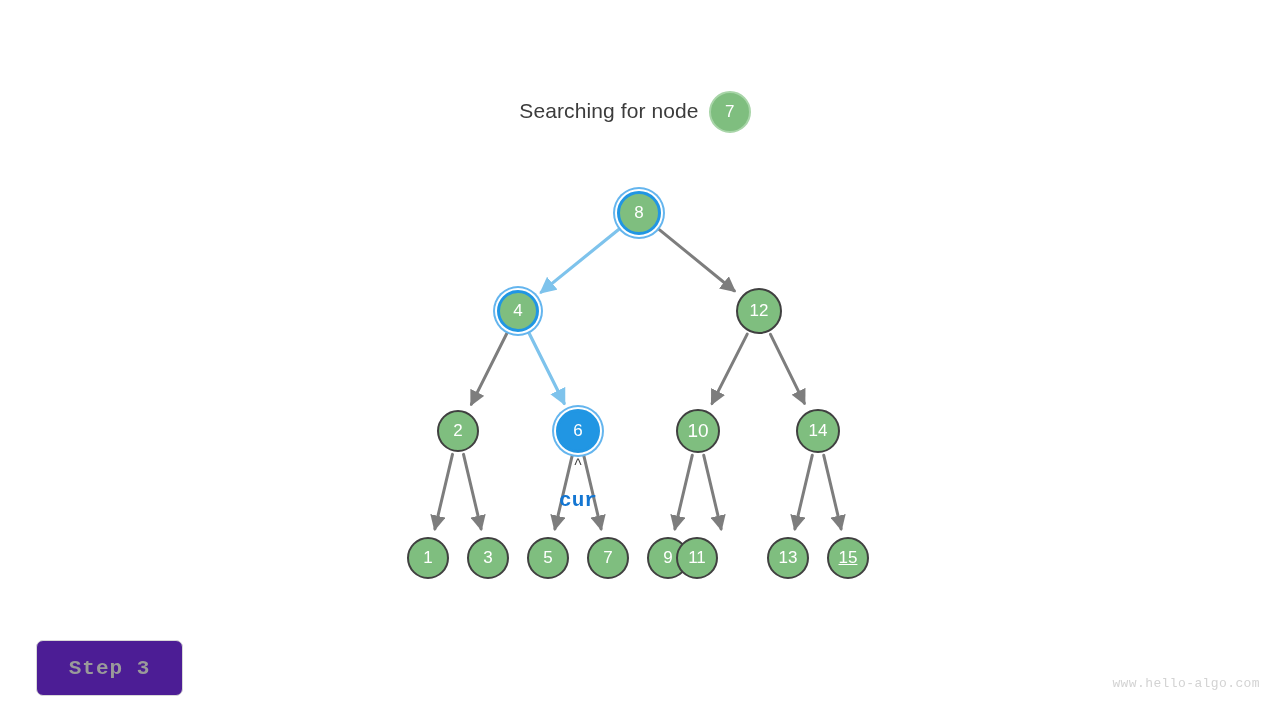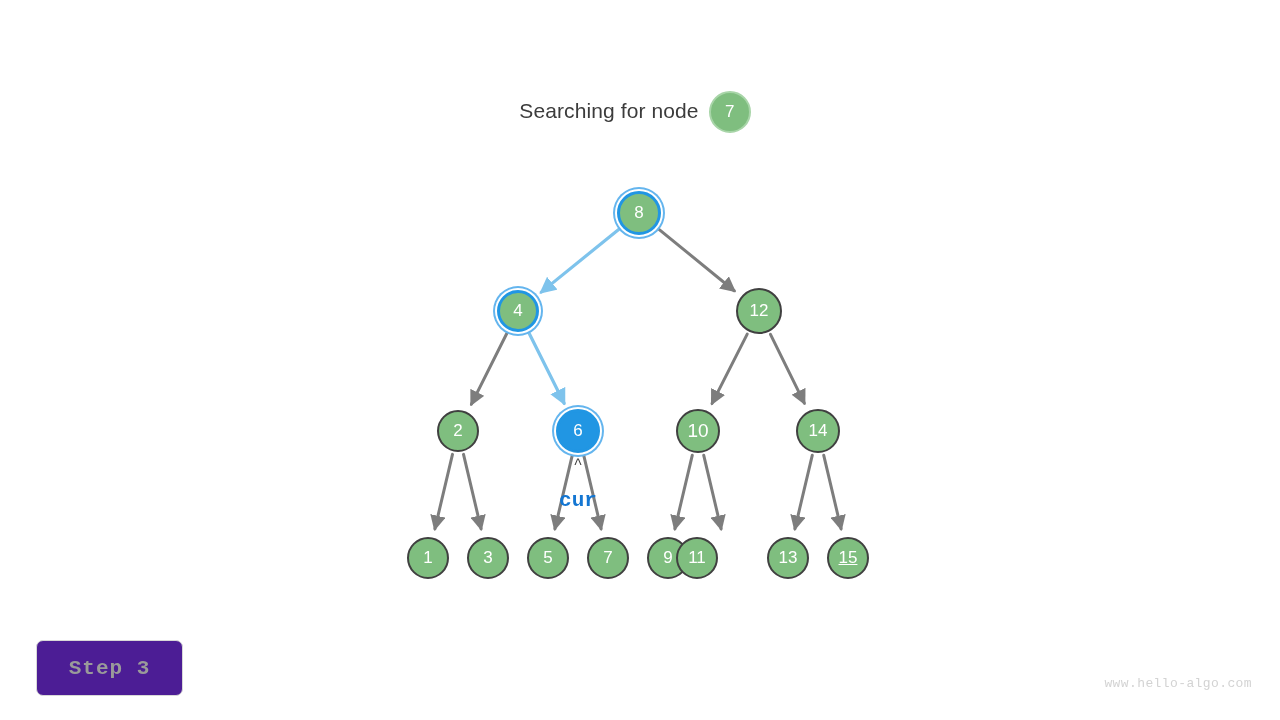--- a/index.html
+++ b/index.html
@@ -136,21 +136,21 @@
     font-family: "Liberation Mono", monospace;
     font-size: 21px;
     font-weight: bold;
     color: #9a9a9a;
     letter-spacing: 1px;
   }
 
   
   #watermark {
     position: absolute;
-    right: 28px;
+    right: 20px;
     top: 676px;
     font-family: "Liberation Mono", monospace;
     font-size: 13px;
     color: #d3d3d3;
     letter-spacing: 0.4px;
   }
 </style>
 </head>
 <body>
 

